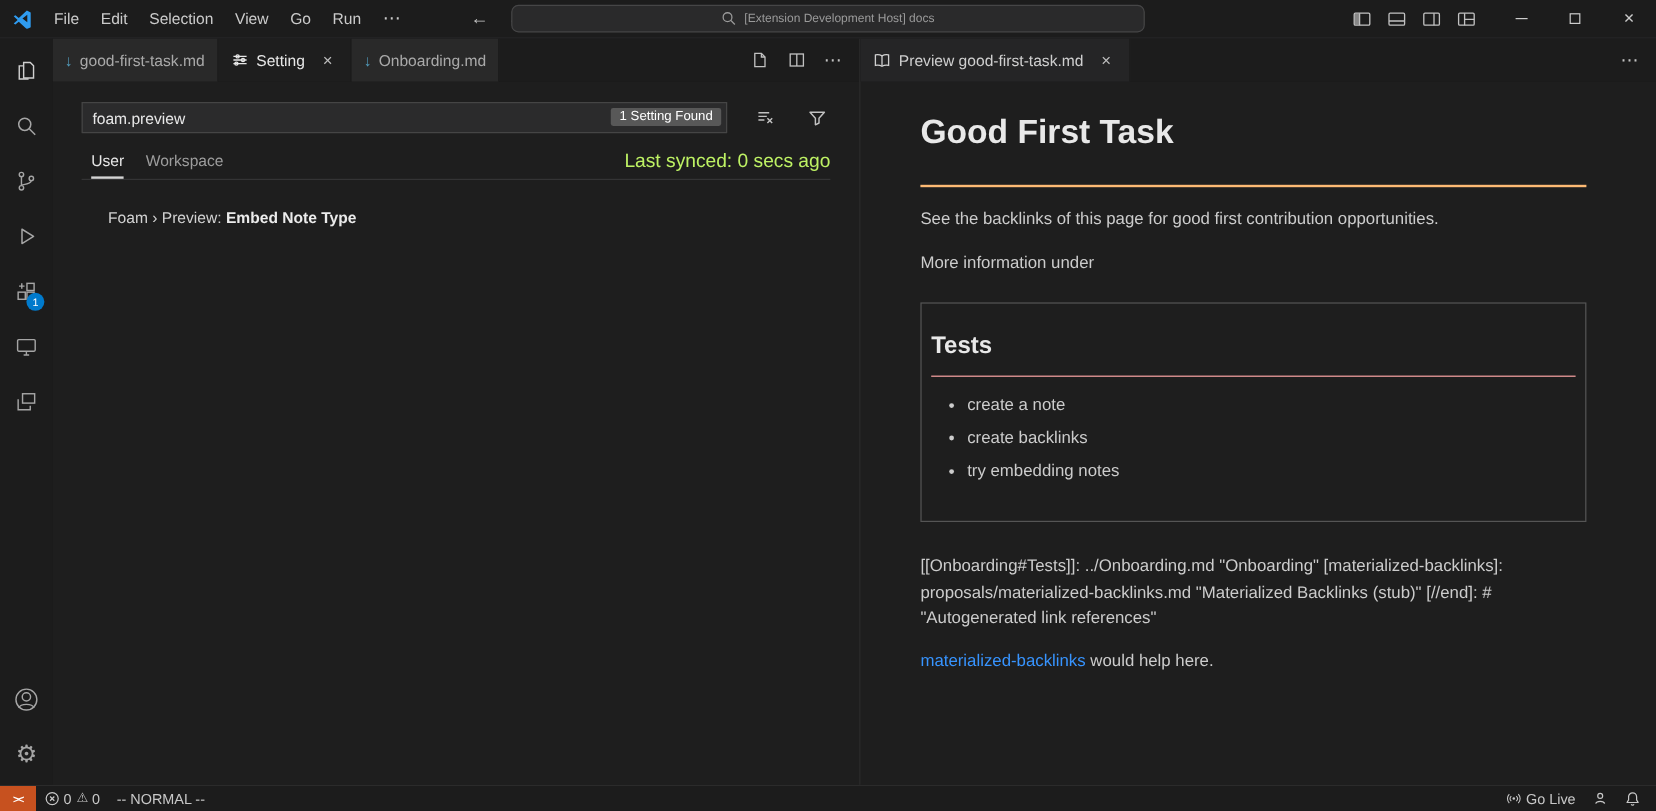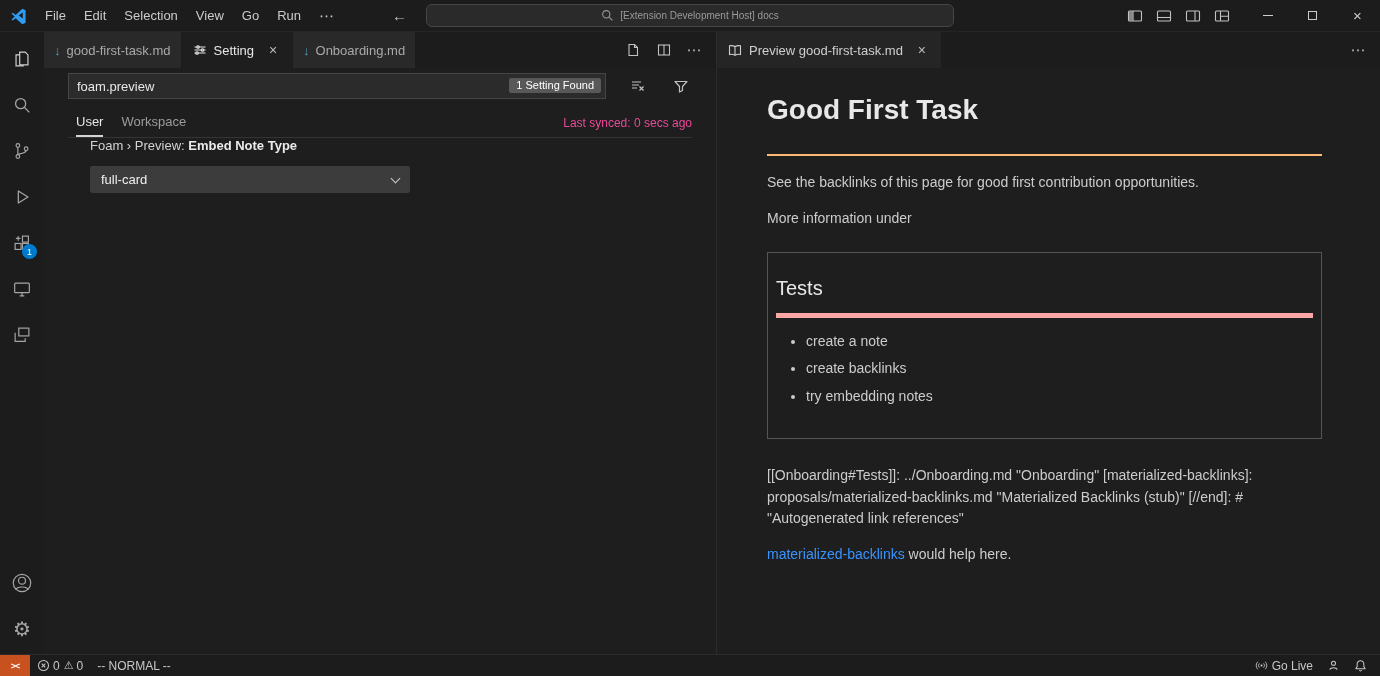--- a/index.html
+++ b/index.html
@@ -46,48 +46,48 @@
          color:#a9a9a9; background:#292929; border-right:1px solid #1c1c1c; white-space:nowrap; }
   .tab.active { background:#1e1e1e; color:#e7e7e7; }
   .tab.preview-active { background:#252526; color:#cfcfcf; }
   .tab-close { margin-left:4px; width:18px; text-align:center; color:#bdbdbd; font-size:14px; border-radius:4px; }
   .md-file-glyph { color:#519aba; font-weight:700; font-size:13px; }
   .tab-actions { margin-left:auto; display:flex; align-items:center; gap:4px; padding-right:8px; color:#c2c2c2; }
   .more-glyph { font-size:15px; letter-spacing:1px; }
 
   
   .settings-body { padding:0 24px; flex:1; }
-  .search-row { margin-top:5px; display:flex; align-items:center; gap:20px; }
+  .search-row { margin-top:17px; display:flex; align-items:center; gap:20px; }
   .search-box { flex:1; position:relative; height:26px; }
   .search-box input { width:100%; height:26px; background:#2b2b2c; border:1px solid #454545; outline:none;
     color:#e8e8e8; font-size:13px; padding:0 125px 0 8px; font-family:inherit; }
   .result-badge { position:absolute; right:5px; top:5px; background:#585858; color:#fff;
     font-size:11px; padding:1px 7px 2px; border-radius:2px; }
   .search-action { width:23px; height:23px; display:flex; align-items:center; justify-content:center; color:#c2c2c2; }
 
   .scope-row { display:flex; align-items:center; margin-top:9px; border-bottom:1px solid #343435; height:30px; padding-left:8px; }
   .scope { margin-right:18px; height:100%; display:flex; align-items:center; color:#9d9d9d; font-size:13px;
            border-bottom:2px solid transparent; }
   .scope.active { color:#e7e7e7; border-bottom-color:#d4d4d4; }
-  .last-synced { margin-left:auto; color:#ec4899; font-size:12px; }
-
-  .setting { padding-left:22px; }
+  .last-synced { margin-left:auto; color:#bef264; font-size:16px; }
+
+  .setting { margin-top:24px; padding-left:22px; }
   .setting-title { font-size:13px; color:#d2d2d2; }
   .setting-title b { color:#ebebeb; font-weight:700; }
   .select { margin-top:13px; width:320px; height:27px; background:#3c3c3c; border:1px solid #3c3c3c; border-radius:2px;
     display:flex; align-items:center; padding:0 10px; color:#f0f0f0; font-size:13px; }
   .chev { margin-left:auto; width:7px; height:7px; border-right:1.5px solid #ccc; border-bottom:1.5px solid #ccc;
     transform:rotate(45deg); margin-top:-3px; }
 
   
   .preview-body { padding:20px 58px 0 50px; flex:1; font-size:14px; line-height:1.55; color:#cccccc; }
   .md-h1 { font-size:28px; font-weight:600; color:#e8e8e8; padding-bottom:23px; border-bottom:2px solid #fdba74; margin-bottom:16px; }
   .md-p { margin:14px 0; }
   .embed { border:1px solid #555; margin:22px 0 26px; padding:4px 8px 24px; }
-  .md-h2 { font-size:20px; font-weight:400; color:#e8e8e8; margin:16px 0 0; padding-bottom:9px; border-bottom:5px solid #fca5a5; }
+  .md-h2 { font-size:20px; font-weight:700; color:#e8e8e8; margin:16px 0 0; padding-bottom:9px; border-bottom:1px solid #fca5a5; }
   .embed ul { margin:13px 0 0; padding-left:30px; }
   .embed li { margin:6px 0; }
   a.md-link { color:#3794ff; text-decoration:none; }
   .refs { margin-top:20px; }
 
   
   .statusbar { height:22px; background:#1c1c1c; border-top:1px solid #2b2b2b;
     display:flex; align-items:center; font-size:12px; color:#c8c8c8; }
   .sb-remote { height:100%; width:30px; background:#c7511f; color:#fff; display:flex; align-items:center;
     justify-content:center; font-size:9px; font-weight:700; letter-spacing:-1px; }
@@ -285,24 +285,20 @@
       <div class="scope-row">
         <span class="scope active">User</span>
         <span class="scope">Workspace</span>
         <span class="last-synced">Last synced: 0 secs ago</span>
       </div>
 
       <div class="setting">
         <div class="setting-title">
           <span>Foam › Preview: </span><b>Embed Note Type</b>
         </div>
-        <div class="select">
-          <span>full-card</span>
-          <span class="chev"></span>
-        </div>
       </div>
     </div>
   </div>
 
   <div class="group group-right">
     <div class="tabbar">
       <div class="tab preview-active">
         <svg width="16" height="16" viewBox="0 0 16 16" fill="none" stroke="currentColor" stroke-width="1.1">
             <path d="M8 4.5C6.3 3.6 4.3 3.4 2.5 3.8v8.7c1.8-.4 3.8-.2 5.5.7 1.7-.9 3.7-1.1 5.5-.7V3.8c-1.8-.4-3.8-.2-5.5.7z"></path>
             <path d="M8 4.5v8.7"></path>

